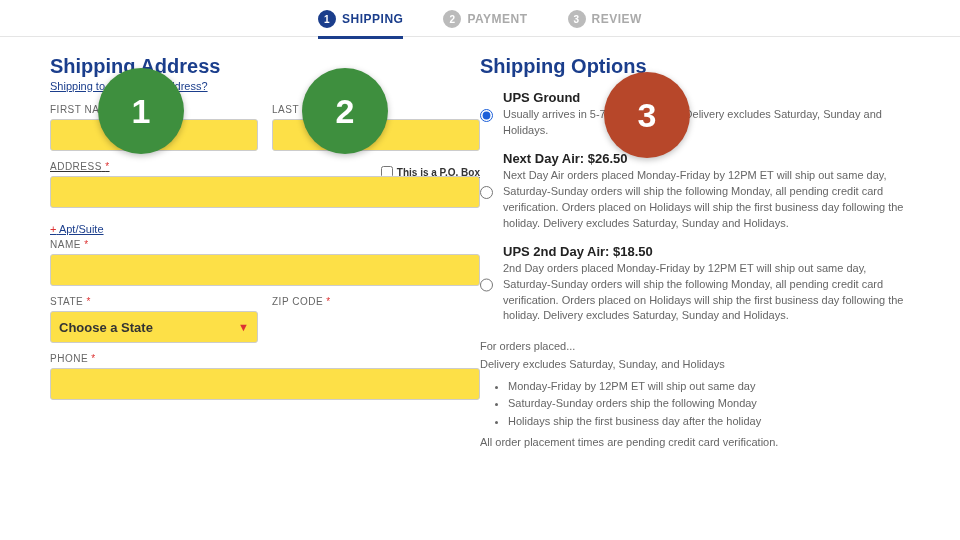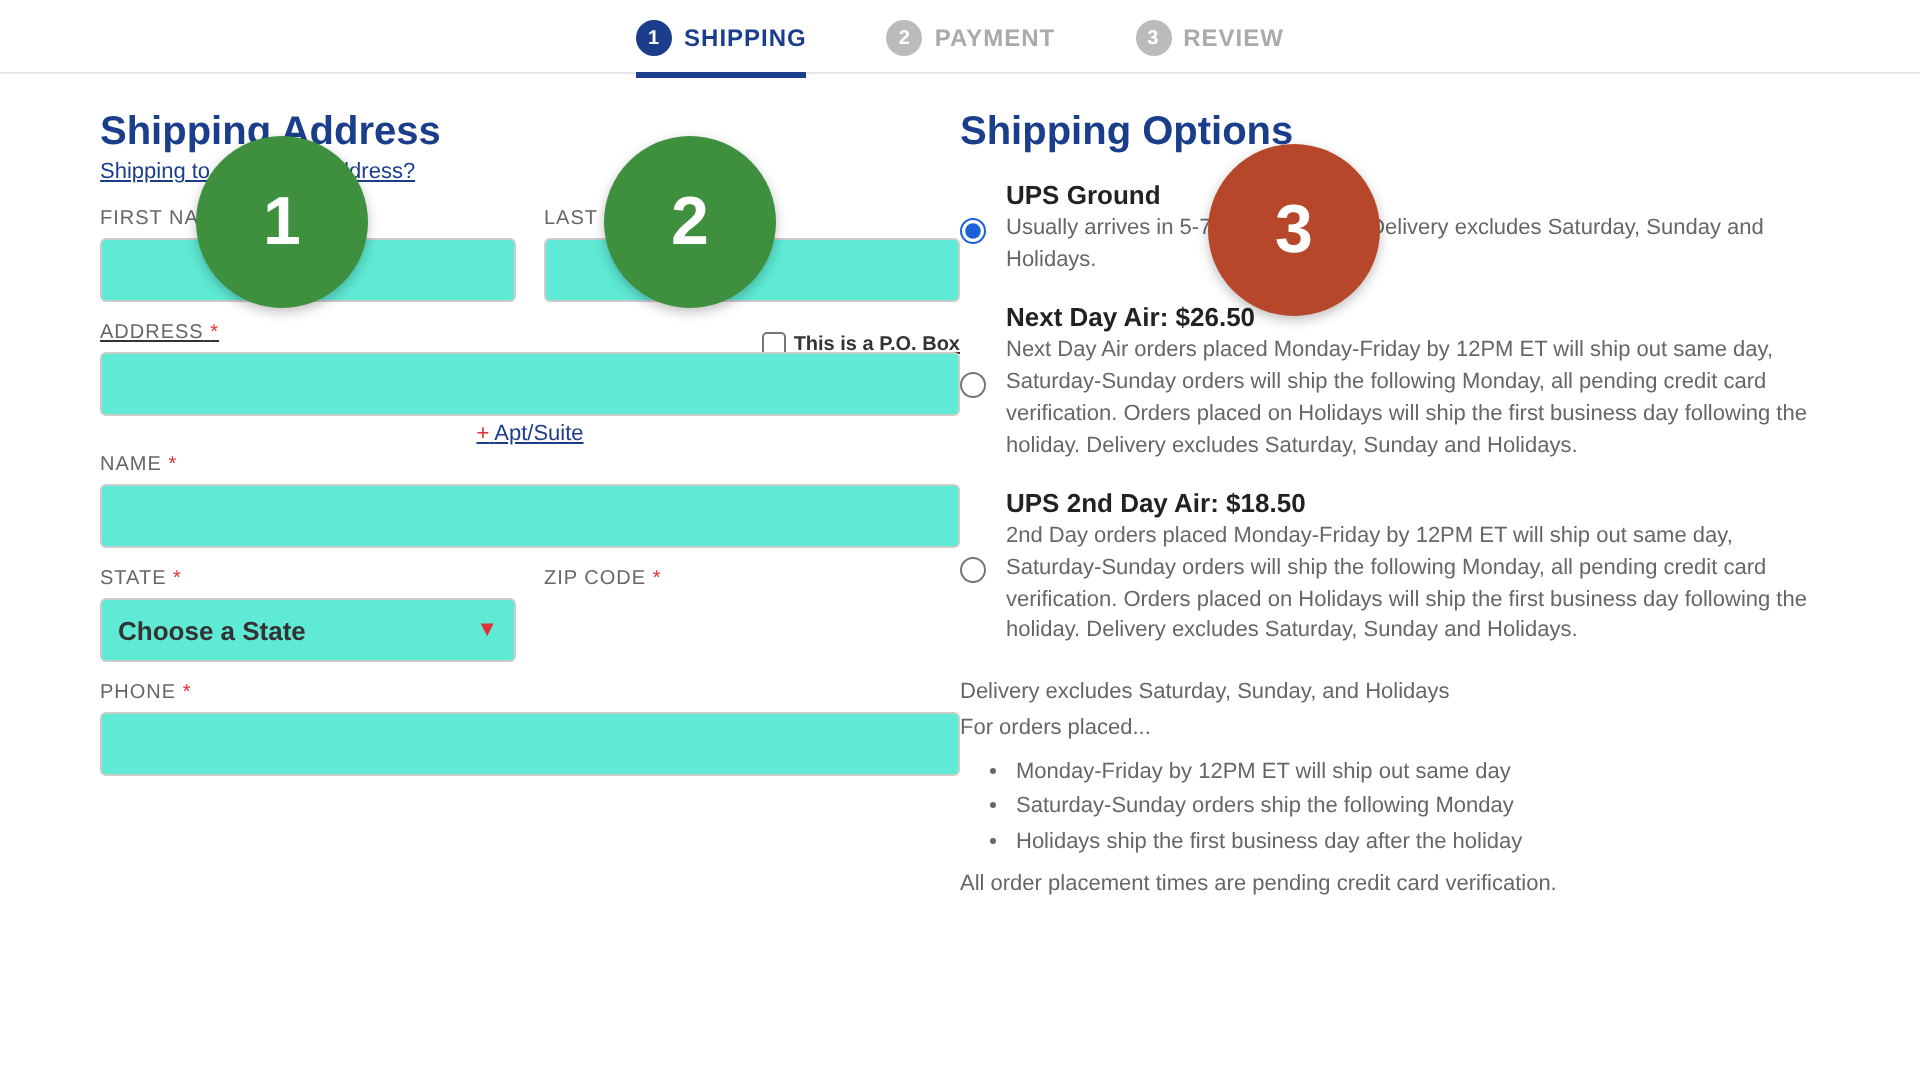--- a/index.html
+++ b/index.html
@@ -12,26 +12,26 @@
   .step.inactive .num { background: #bbb; border-color: #bbb; color: #fff; }
   .content { display: flex; padding: 18px 50px 0; }
   .col { flex: 1; }
   h2 { font-size: 20px; font-weight: 700; color: #1b3e8c; margin-bottom: 2px; }
   .sublink { color: #1b3e8c; font-size: 11px; margin-bottom: 12px; display: block; }
   .row { display: flex; gap: 14px; }
   .field { flex: 1; margin-bottom: 10px; }
   .field.narrow { flex: 0 0 120px; }
   label.flabel { font-size: 10px; letter-spacing: 0.5px; color: #666; display: block; margin-bottom: 4px; }
   .req { color: #d33; }
-  input[type=text], .select { width: 100%; height: 32px; border: 1px solid #ccc; border-radius: 3px; padding: 0 8px; font-size: 13px; background: #5eead4; }
+  input[type=text], .select { width: 100%; height: 32px; border: 1px solid #ccc; border-radius: 3px; padding: 0 8px; font-size: 13px; background: #fde047; }
   .select { display: flex; align-items: center; justify-content: space-between; color: #333; font-weight: 600; }
   .chev { color: #d33; font-size: 11px; }
   .pobox-row { display: flex; justify-content: flex-end; align-items: center; gap: 4px; font-size: 10px; font-weight: 600; color: #333; margin-bottom: -2px; }
   .pobox-row input { width: 12px; height: 12px; }
-  .aptlink { display: block; text-align: center; color: #1b3e8c; font-size: 11px; margin-top: 3px; }
+  .aptlink { display: block; text-align: left; color: #1b3e8c; font-size: 11px; margin-top: 15px; }
   .aptlink .plus { color: #d33; }
   .opt { display: flex; gap: 10px; margin-top: 12px; }
   .opt input[type=radio] { margin-top: 2px; accent-color: #1b5fd9; }
   .opt-title { font-weight: 700; font-size: 13px; color: #222; }
   .opt-desc { font-size: 11px; color: #666; line-height: 1.45; margin-top: 2px; }
   .notes { font-size: 11px; color: #666; margin-top: 14px; line-height: 1.6; }
   .notes ul { padding-left: 28px; margin: 4px 0; }
   .badge { position: absolute; width: 86px; height: 86px; border-radius: 50%; display: flex; align-items: center; justify-content: center; font-size: 34px; font-weight: 600; color: #fff; box-shadow: 0 2px 6px rgba(0,0,0,0.25); }
   .badge.green { background: #3e8f3e; }
   .badge.red { background: #b7472a; }
@@ -128,22 +128,22 @@
 
     <label class="opt">
       <input type="radio" name="ship" style="">
       <div>
         <div class="opt-title">UPS 2nd Day Air: $18.50</div>
         <div class="opt-desc">2nd Day orders placed Monday-Friday by 12PM ET will ship out same day, Saturday-Sunday orders will ship the following Monday, all pending credit card verification. Orders placed on Holidays will ship the first business day following the holiday. Delivery excludes Saturday, Sunday and Holidays.</div>
       </div>
     </label>
 
     <div class="notes">
+      <div>For orders placed...</div>
       <div>Delivery excludes Saturday, Sunday, and Holidays</div>
-      <div>For orders placed...</div>
       <ul>
         <li>Monday-Friday by 12PM ET will ship out same day</li>
         <li>Saturday-Sunday orders ship the following Monday</li>
         <li>Holidays ship the first business day after the holiday</li>
       </ul>
       <div>All order placement times are pending credit card verification.</div>
     </div>
   </div>
 </div>
 

